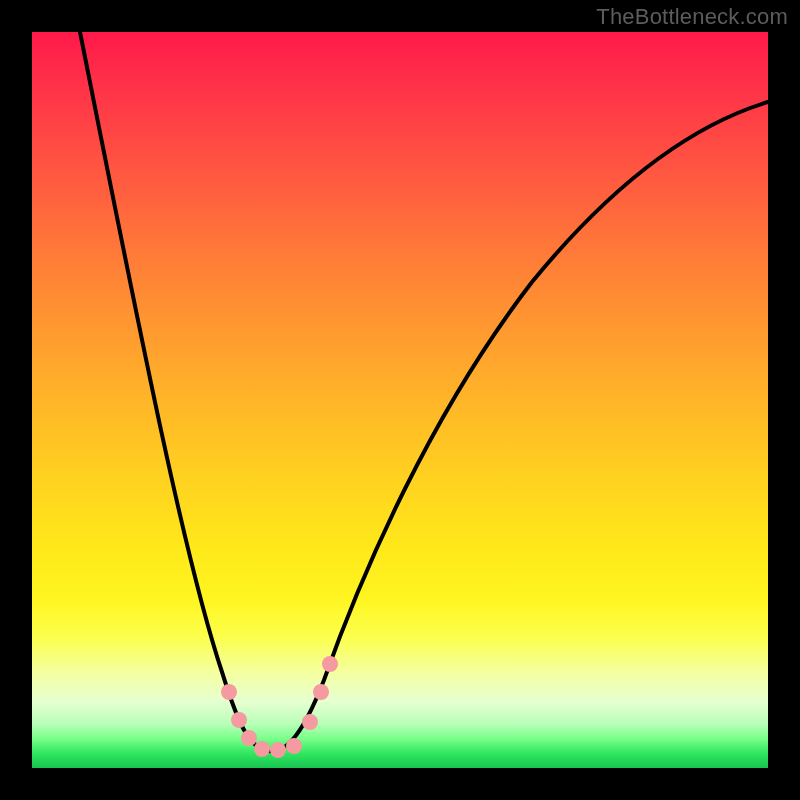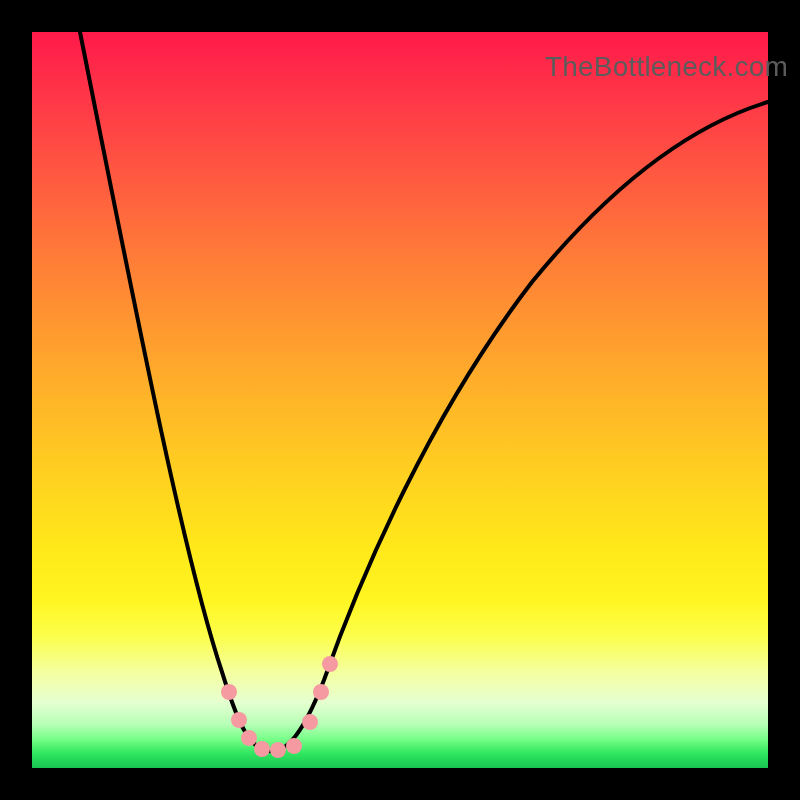--- a/index.html
+++ b/index.html
@@ -17,25 +17,24 @@
     left: 0;
     width: 800px;
     height: 800px;
     background: #000;
   }
   .watermark {
     position: absolute;
     top: 4px;
     right: 12px;
     color: #5c5c5c;
-    font-size: 28px;
+    font-size: 22px;
     font-weight: 500;
     letter-spacing: 0.2px;
     z-index: 50;
-    margin-top: 47px;
   }
   .plot {
     position: absolute;
     top: 32px;
     left: 32px;
     width: 736px;
     height: 736px;
     overflow: hidden;
   }
   .gradient {

